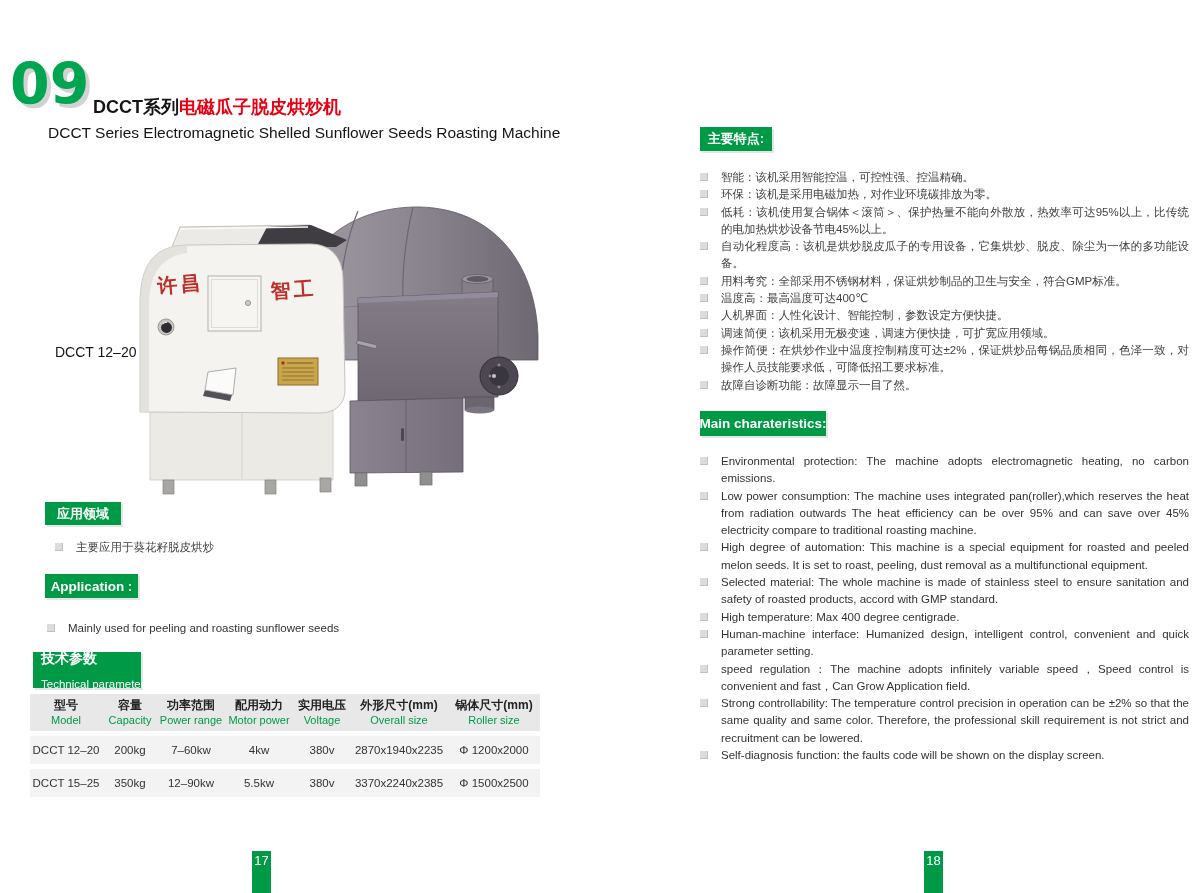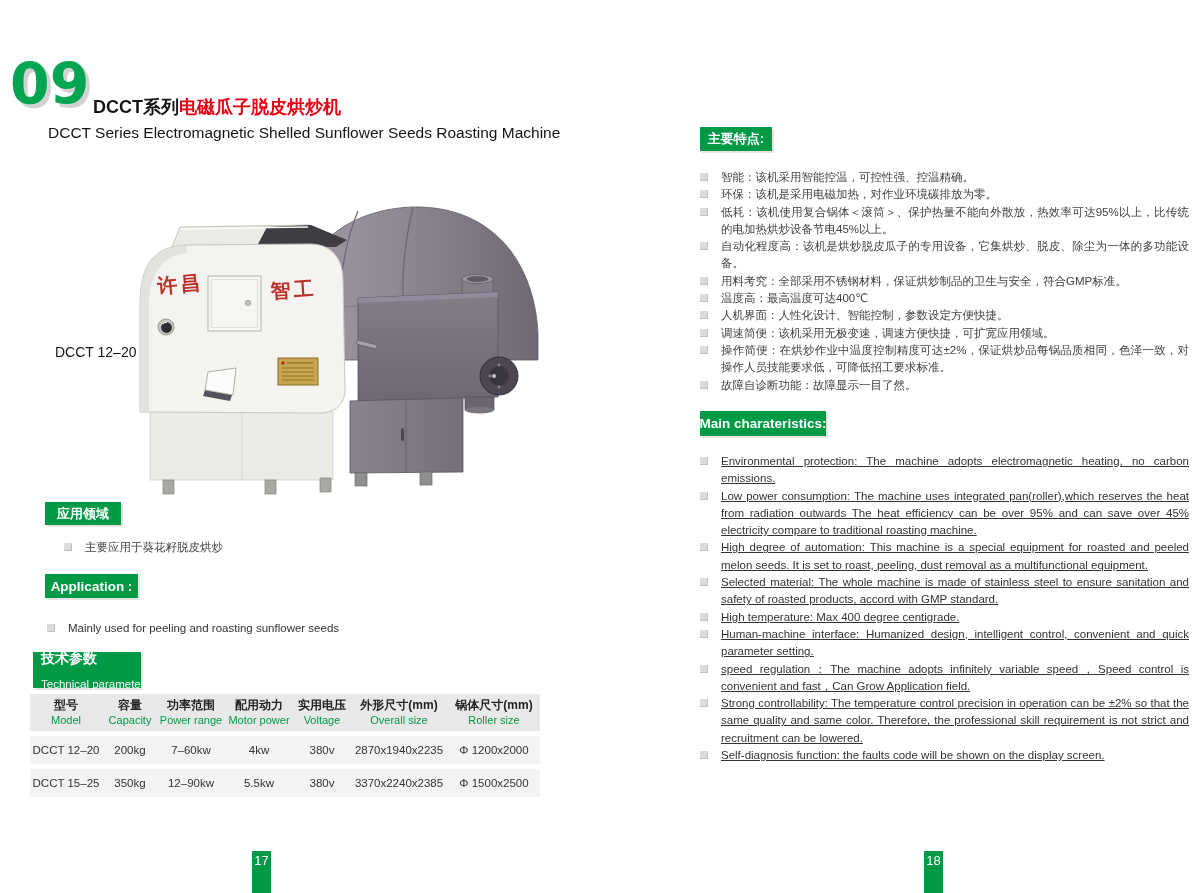--- a/index.html
+++ b/index.html
@@ -29,22 +29,22 @@
   .badge-feat-zh{left:700px;top:127px;width:72px;height:24px;font-size:13px;}
   .badge-feat-en{left:700px;top:411px;width:126px;height:25px;font-size:13.5px;}
   
   ul.blist{position:absolute;list-style:none;margin:0;padding:0;}
   ul.blist li{position:relative;padding-left:21px;text-align:justify;}
   ul.blist .bullet{
     position:absolute;left:0;top:4px;width:8px;height:8px;background:#dcdcdc;
     border-right:1px solid #c0c0c0;border-bottom:1px solid #c0c0c0;box-sizing:border-box;
   }
   .list-feat-zh{left:700px;top:169px;width:489px;font-size:11.5px;line-height:17.3px;color:#3f3f3f;}
-  .list-feat-en{left:700px;top:453px;width:489px;font-size:11.5px;line-height:17.3px;color:#333;text-decoration:underline;}
-  .list-app-zh{left:64px;top:539px;width:420px;font-size:11.5px;line-height:17px;color:#3f3f3f;}
+  .list-feat-en{left:700px;top:453px;width:489px;font-size:11.5px;line-height:17.3px;color:#333;}
+  .list-app-zh{left:55px;top:539px;width:420px;font-size:11.5px;line-height:17px;color:#3f3f3f;}
   .list-app-en{left:47px;top:620px;width:520px;font-size:11.5px;line-height:17px;color:#333;}
   
   table.tech{position:absolute;left:30px;top:689px;width:510px;border-collapse:separate;border-spacing:0 5px;table-layout:fixed;}
   table.tech th{background:#e8e8e8;padding:3px 0 4px 0;vertical-align:middle;margin-top:32px;}
   table.tech th .th-zh{display:block;font-size:12px;font-weight:bold;color:#222;line-height:16px;}
   table.tech th .th-en{display:block;font-size:11px;font-weight:normal;color:#009945;line-height:14px;}
   table.tech td{background:#f3f3f3;text-align:center;font-size:11.5px;color:#333;height:26px;vertical-align:middle;}
   
   .machine{position:absolute;left:105px;top:200px;width:440px;height:300px;}
   .machine-label{position:absolute;left:55px;top:344px;font-size:14px;color:#151515;white-space:nowrap;}

